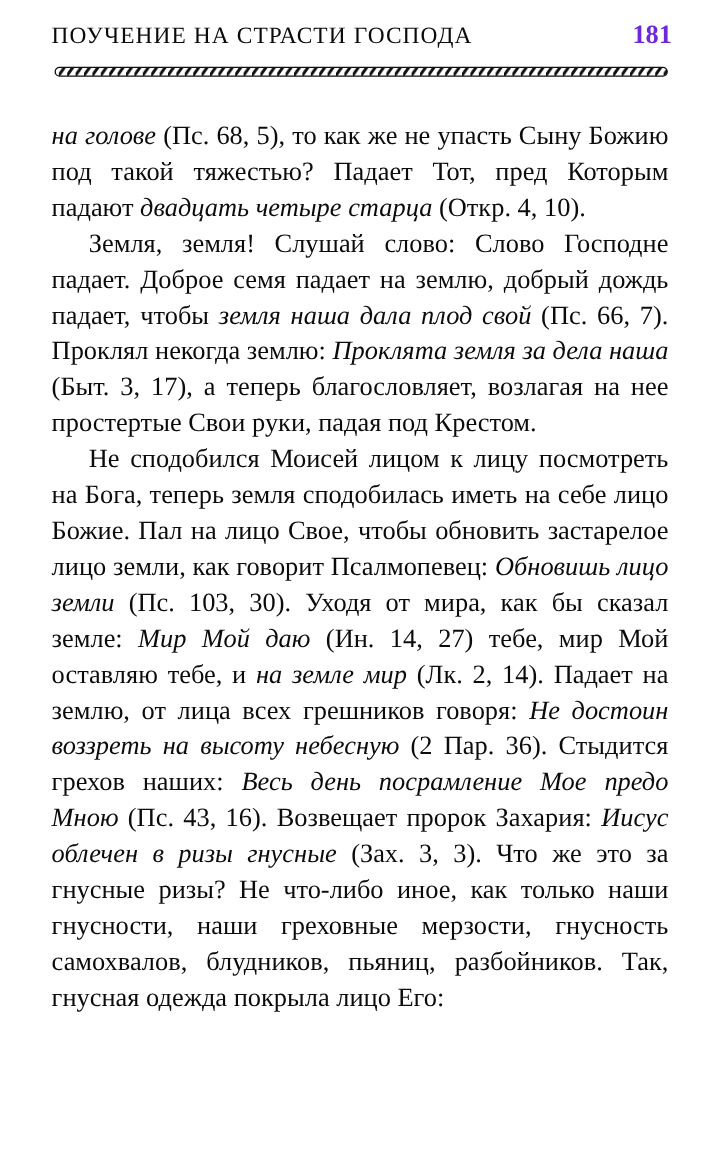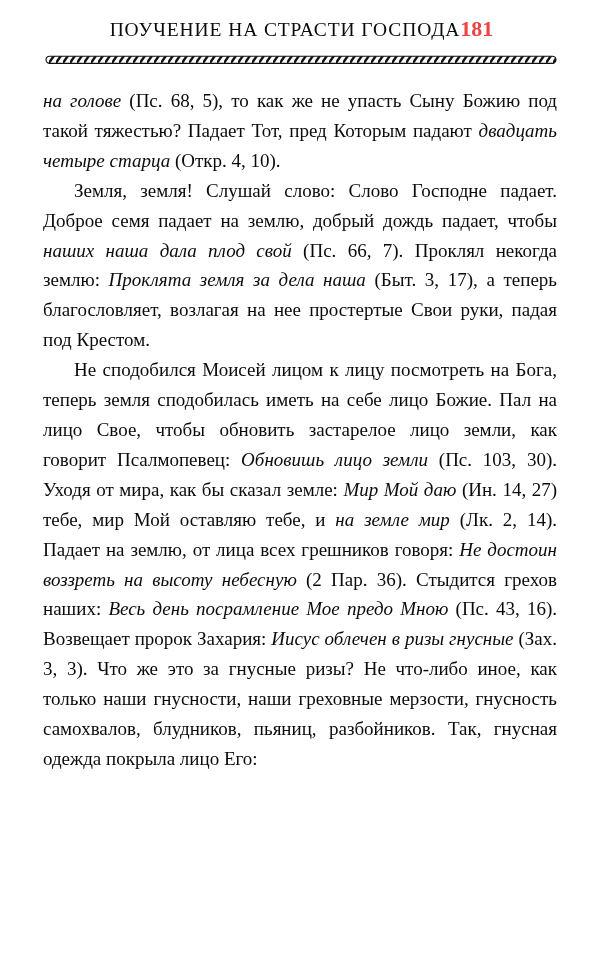--- a/index.html
+++ b/index.html
@@ -19,53 +19,53 @@
 
   
   .running-head {
     position: absolute;
     left: 43px;
     right: 40px;
     top: 16px;
     height: 30px;
     display: flex;
     align-items: baseline;
-    justify-content: center;
+    justify-content: space-between;
   }
   .running-head-title {
     font-size: 19.5px;
     letter-spacing: 0.9px;
     font-weight: 400;
     white-space: nowrap;
     color: #0b0b0b;
   }
   .running-head-folio {
     font-size: 22px;
     font-weight: 700;
     letter-spacing: 0px;
-    color: #ef4444;
+    color: #6d28d9;
   }
 
   
   .rope-rule {
     position: absolute;
     left: 42px;
     top: 55px;
     width: 518px;
     height: 10px;
   }
   .rope-rule svg { display: block; width: 100%; height: 100%; }
 
   
   .body-text {
     position: absolute;
     left: 43px;
-    top: 86px;
+    top: 98px;
     width: 514px;
-    font-size: 19px;
+    font-size: 22px;
     line-height: 29.9px;
     text-align: justify;
     text-justify: inter-word;
     hyphens: none;
   }
   .body-text p {
     margin: 0;
     text-indent: 31px;
     text-align: justify;
   }
@@ -102,21 +102,21 @@
       <rect x="4" y="1.2" width="510" height="7.2" rx="3.6" ry="3.6" fill="none" stroke="#111111" stroke-width="1.1"></rect>
     </svg>
   </div>
 
   <div class="body-text">
     <p class="first">
       <i>на голове</i><span> (Пс. 68, 5), то как же не упасть Сыну Божию под такой тяжестью? Падает Тот, пред Которым падают </span><i>двадцать четыре старца</i><span> (Откр. 4, 10).</span>
     </p>
 
     <p>
-      <span>Земля, земля! Слушай слово: Слово Господне падает. Доброе семя падает на землю, добрый дождь падает, чтобы </span><i>наших наша дала плод свой</i><span> (Пс. 66, 7). Проклял некогда землю: </span><i>Проклята земля за дела наша</i><span> (Быт. 3, 17), а теперь благословляет, возлагая на нее простертые Свои руки, падая под Крестом.</span>
+      <span>Земля, земля! Слушай слово: Слово Господне падает. Доброе семя падает на землю, добрый дождь падает, чтобы </span><i>земля наша дала плод свой</i><span> (Пс. 66, 7). Проклял некогда землю: </span><i>Проклята земля за дела наша</i><span> (Быт. 3, 17), а теперь благословляет, возлагая на нее простертые Свои руки, падая под Крестом.</span>
     </p>
 
     <p>
       <span>Не сподобился Моисей лицом к лицу посмотреть на Бога, теперь земля сподобилась иметь на себе лицо Божие. Пал на лицо Свое, чтобы обновить застарелое лицо земли, как говорит Псалмопевец: </span><i>Обновишь лицо земли</i><span> (Пс. 103, 30). Уходя от мира, как бы сказал земле: </span><i>Мир Мой даю</i><span> (Ин. 14, 27) тебе, мир Мой оставляю тебе, и </span><i>на земле мир</i><span> (Лк. 2, 14). Падает на землю, от лица всех грешников говоря: </span><i>Не достоин воззреть на высоту небесную</i><span> (2 Пар. 36). Стыдится грехов наших: </span><i>Весь день посрамление Мое предо Мною</i><span> (Пс. 43, 16). Возвещает пророк Захария: </span><i>Иисус облечен в ризы гнусные</i><span> (Зах. 3, 3). Что же это за гнусные ризы? Не что-либо иное, как только наши гнусности, наши греховные мерзости, гнусность самохвалов, блудников, пьяниц, разбойников. Так, гнусная одежда покрыла лицо Его:</span>
     </p>
   </div>
 
 </div>
 
 </body></html>

